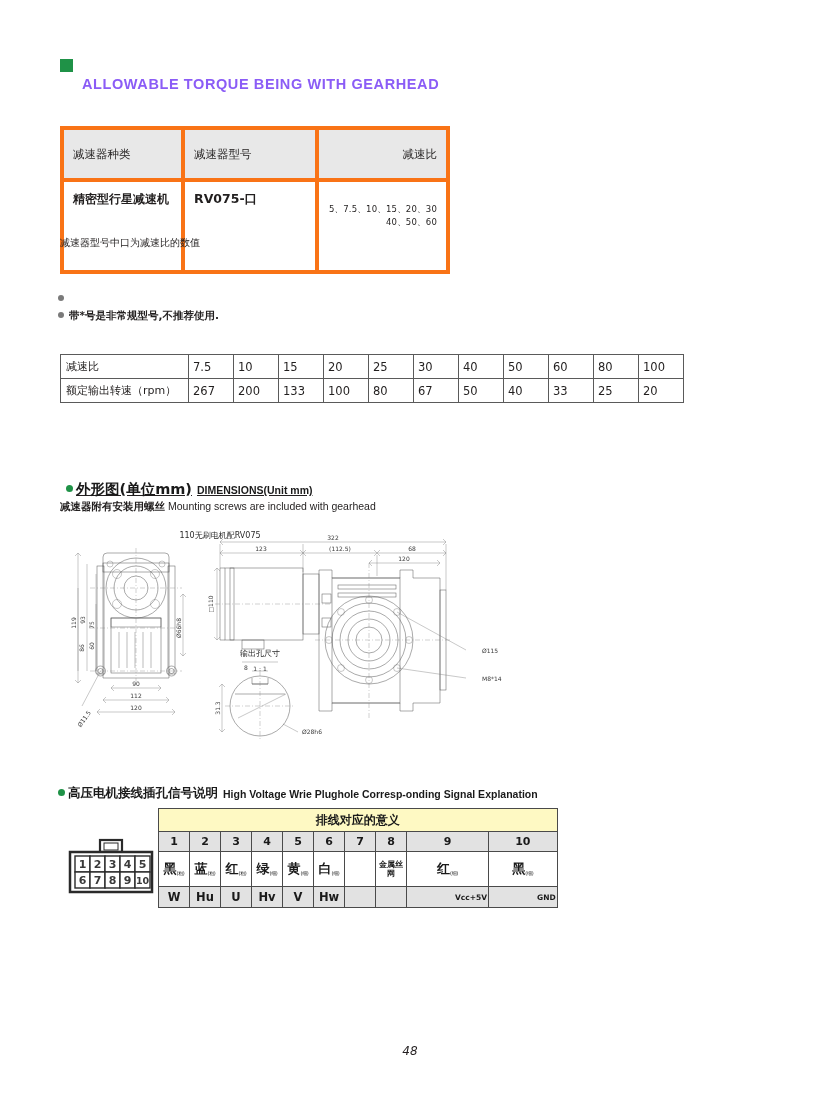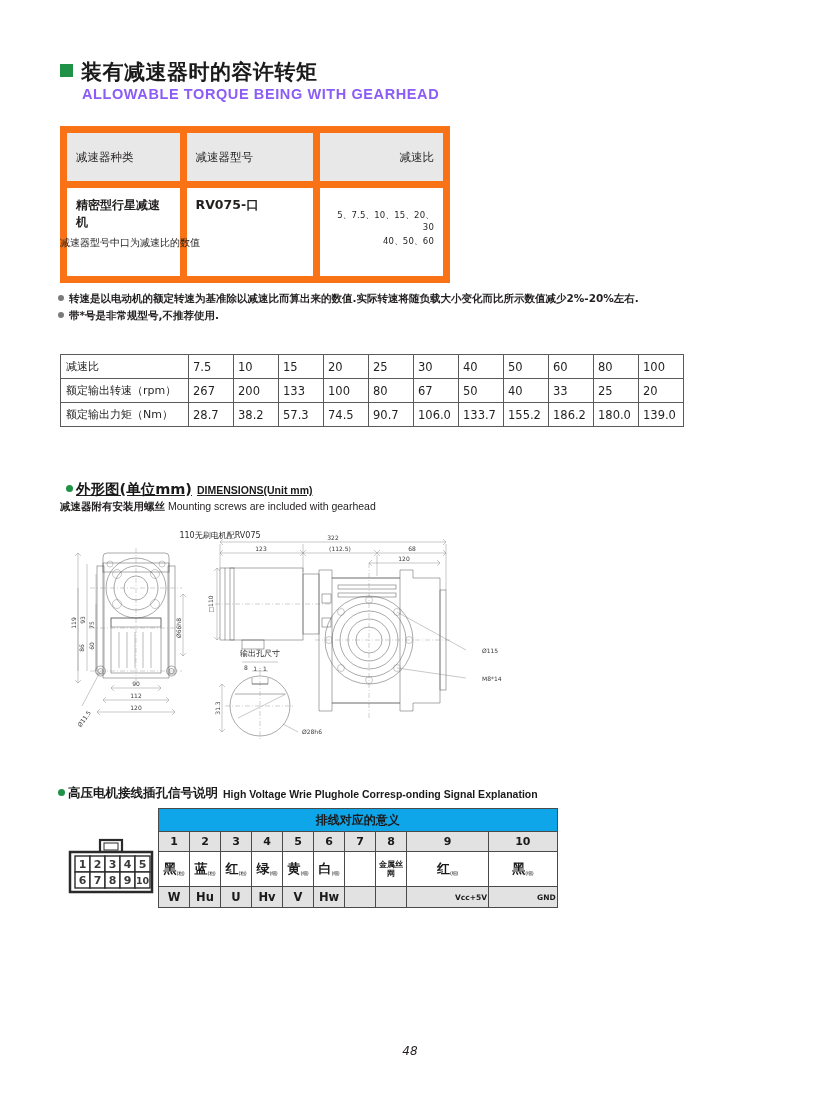--- a/index.html
+++ b/index.html
@@ -14,21 +14,21 @@
   .sec-head{position:absolute;left:60px;top:58px;}
   .sq{display:inline-block;width:13px;height:13px;background:#1f9247;
       vertical-align:middle;margin-right:8px;margin-top:-4px;}
   .cn-title{display:inline-block;font-size:21px;font-weight:bold;letter-spacing:.5px;
       vertical-align:middle;color:#1a1a1a;font-family:"DejaVu Sans",sans-serif;}
   .en-title{margin-top:0;margin-left:22px;font-size:14.5px;font-weight:bold;
       letter-spacing:.6px;color:#8b5cf6;}
 
   
   .t1{position:absolute;left:60px;top:126px;width:390px;border-collapse:collapse;}
-  .t1 td{border:7px solid #f97316;font-size:11.5px;color:#221f1f;
+  .t1 td{border:4px solid #f97316;font-size:11.5px;color:#221f1f;
       font-family:"DejaVu Sans",sans-serif;padding:7px 9px;vertical-align:top;}
   .t1 .hd td{background:#e8e8e8;height:34px;vertical-align:middle;font-size:11.5px;}
   .t1 .bd td{height:72px;vertical-align:top;padding-top:9px;}
   .t1 .c1{width:125px;}
   .t1 .c2{width:130px;}
   .t1 .c3{width:135px;}
   .t1 .hd .c3{text-align:right;}
   .t1 .ratio{font-size:8.5px;line-height:1.45;text-align:right;padding-top:12px;
       letter-spacing:.2px;}
   .t1 .model{font-size:12.5px;font-weight:bold;}
@@ -74,21 +74,21 @@
   .pg-en{font-size:10.5px;font-weight:bold;color:#1a1a1a;margin-left:5px;
       vertical-align:middle;}
 
   
   .conn{position:absolute;left:62px;top:838px;}
 
   
   .t3{position:absolute;left:158px;top:808px;border-collapse:collapse;}
   .t3 td{border:1px solid #4a4a4a;text-align:center;color:#1a1a1a;
       font-family:"DejaVu Sans",sans-serif;}
-  .t3 .title td{font-size:12px;font-weight:bold;height:20px;background:#0ea5e9;}
+  .t3 .title td{font-size:12px;font-weight:bold;height:20px;background:#fef9c3;}
   .t3 .num td{font-size:11px;font-weight:bold;height:17px;background:#e2e2e2;width:28px;}
   .t3 .col td{font-size:13px;font-weight:bold;height:32px;background:#fff;
       vertical-align:middle;line-height:1.05;}
   .t3 .col td.mesh{font-size:8px;font-weight:bold;line-height:1.15;}
   .t3 .sig td{font-size:11.5px;font-weight:bold;height:18px;background:#e2e2e2;}
   .t3 .sig td.sm{font-size:7.5px;padding-left:48px;}
   .t3 sub{font-size:5px;font-weight:normal;vertical-align:baseline;
       position:relative;top:2px;letter-spacing:-.3px;}
 
   
@@ -103,21 +103,21 @@
   .ln2{stroke:#777;stroke-width:.4;fill:none;}
   .cl{stroke:#888;stroke-width:.4;fill:none;stroke-dasharray:5 2 1 2;}
   .hatch{stroke:#666;stroke-width:.45;}
 </style>
 </head>
 <body>
 
 <div class="page">
 
   <div class="sec-head">
-    <span class="sq"></span><span class="cn-title">装有减速器时的容许转矩</span>
+    <span class="sq"></span>
     <div class="en-title">ALLOWABLE TORQUE BEING WITH GEARHEAD</div>
   </div>
 
   <table class="t1">
     <tbody>
         <tr class="hd">
       <td class="c1">减速器种类</td>
       <td class="c2">减速器型号</td>
       <td class="c3">减速比</td>
     </tr>
@@ -128,21 +128,21 @@
         <div class="ratio">5、7.5、10、15、20、30</div>
         <div class="ratio" style="padding-top:1px">40、50、60</div>
       </td>
     </tr>
   </tbody>
     </table>
   <div class="t1note">减速器型号中口为减速比的数值</div>
 
   <div class="notes">
     <div class="note">
-      <span class="dot"></span><span>转速是以电动机的额定转速为基准除以减速比而算出来的数值.实际转速将随负载大小变化而比所示数值减少2%-20%左右.</span>
+      <span class="dot"></span>
     </div>
     <div class="note">
       <span class="dot"></span><span>带*号是非常规型号,不推荐使用.</span>
     </div>
   </div>
 
   <table class="t2">
     <tbody>
         <tr>
       <td class="lbl">减速比</td>
@@ -165,34 +165,20 @@
       <td class="v">133</td>
       <td class="v">100</td>
       <td class="v">80</td>
       <td class="v">67</td>
       <td class="v">50</td>
       <td class="v">40</td>
       <td class="v">33</td>
       <td class="v">25</td>
       <td class="v">20</td>
     </tr>
-    <tr>
-      <td class="lbl">额定输出力矩（Nm）</td>
-      <td class="v">28.7</td>
-      <td class="v">38.2</td>
-      <td class="v">57.3</td>
-      <td class="v">74.5</td>
-      <td class="v">90.7</td>
-      <td class="v">106.0</td>
-      <td class="v">133.7</td>
-      <td class="v">155.2</td>
-      <td class="v">186.2</td>
-      <td class="v">180.0</td>
-      <td class="v">139.0</td>
-    </tr>
   </tbody>
     </table>
 
   <div class="dim-head">
     <span class="gdot"></span><span class="dim-cn">外形图(单位mm)</span><span class="dim-en">DIMENSIONS(Unit mm)</span>
   </div>
   <div class="dim-sub">
     <span class="cn">减速器附有安装用螺丝</span><span class="en">Mounting screws are included with gearhead</span>
   </div>
 

